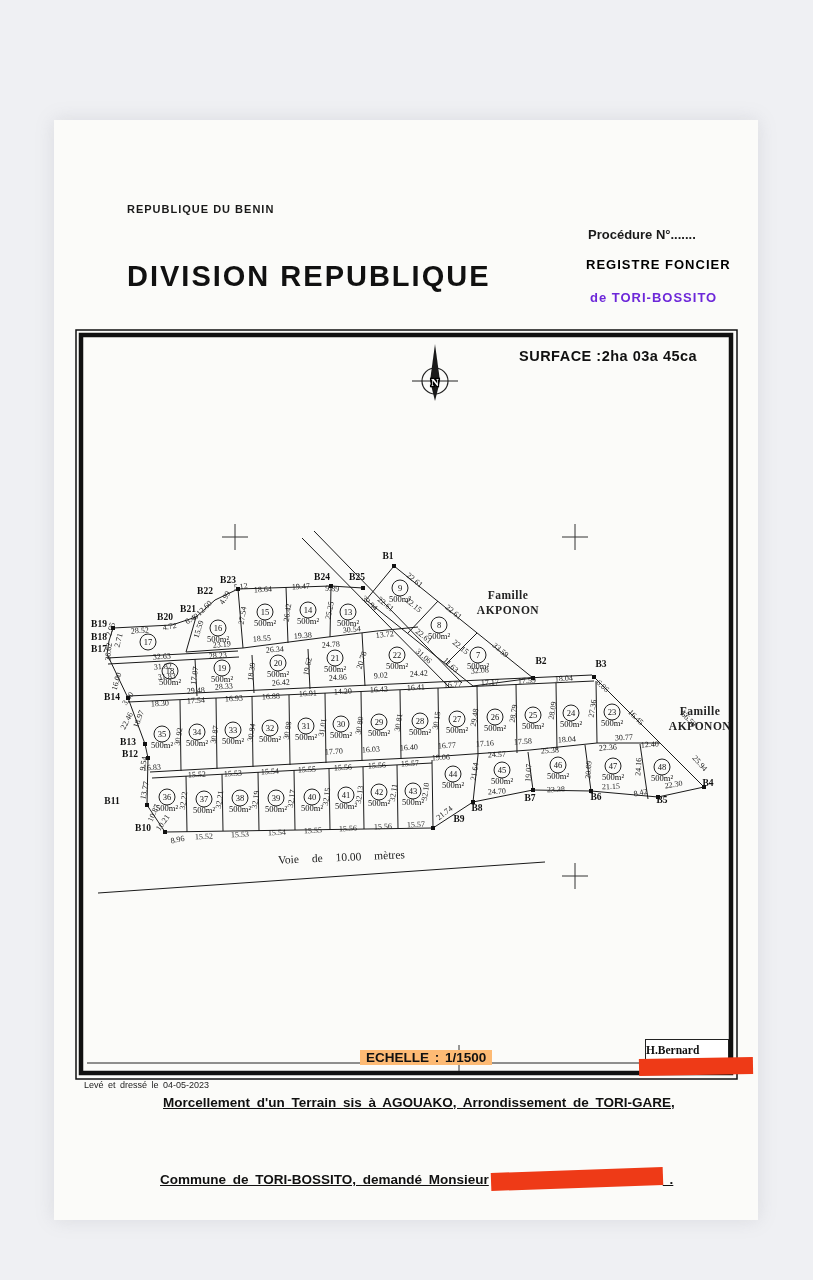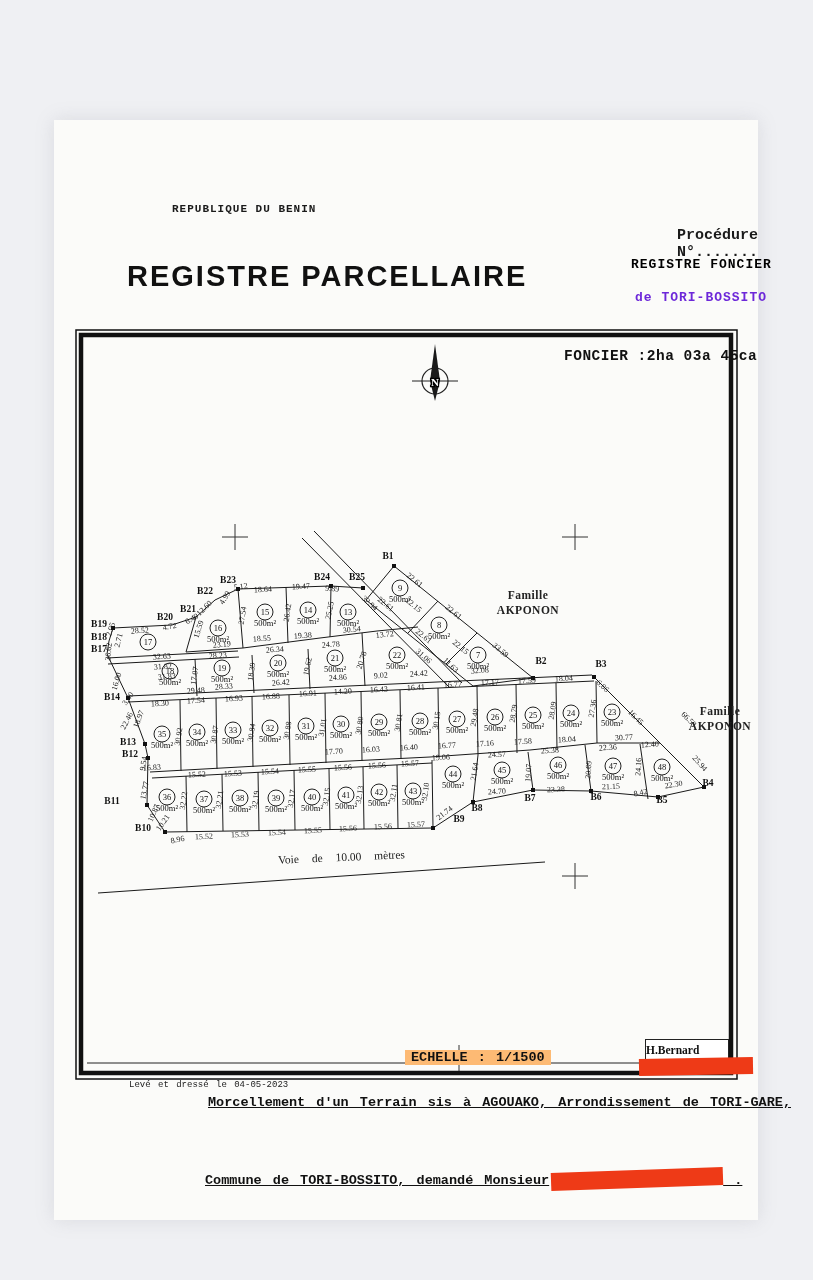--- a/index.html
+++ b/index.html
@@ -1,27 +1,27 @@
 <!DOCTYPE html>
 <html><head>
 <meta charset="utf-8">
 <style>
   html,body{margin:0;padding:0;}
   body{width:813px;height:1280px;position:relative;background:#eff0f3;font-family:"Liberation Sans",sans-serif;overflow:hidden;}
   .page{position:absolute;left:54px;top:120px;width:704px;height:1100px;background:#fbfbf9;box-shadow:0 0 18px rgba(120,120,140,.18);}
   .abs{position:absolute;}
-  .mono{font-family:Liberation Mono, monospace;margin-left:45px;}
+  .mono{font-family:Liberation Sans, sans-serif;}
   .serif{font-family:"Liberation Serif",serif;}
   .country{left:127px;top:203px;font-size:11px;font-weight:bold;letter-spacing:1px;color:#1a1a1a;}
-  .procedure{left:632px;top:227px;font-size:15px;font-weight:bold;color:#1a1a1a;}
+  .procedure{left:588px;top:227px;font-size:13px;font-weight:bold;color:#1a1a1a;}
   .doc-title{left:127px;top:260px;font-size:29px;font-weight:800;letter-spacing:2px;color:#111;}
   .registre{left:586px;top:257px;font-size:13px;font-weight:bold;letter-spacing:1px;color:#000000;}
   .detori{left:590px;top:290px;font-size:13px;font-weight:bold;letter-spacing:1px;color:#6d28d9;}
   .surface{left:519px;top:348px;font-size:14.5px;font-weight:bold;letter-spacing:.5px;color:#111;}
-  .famille{font-size:11.5px;font-weight:bold;text-align:center;line-height:15px;color:#222;letter-spacing:.5px;margin-left:20px;}
+  .famille{font-size:11.5px;font-weight:bold;text-align:center;line-height:15px;color:#222;letter-spacing:.5px;}
   .fam-top{left:470px;top:588px;width:76px;}
   .fam-right{left:662px;top:704px;width:76px;}
   .voie{left:278px;top:851px;font-size:11.5px;color:#222;word-spacing:10px;transform:rotate(-2.5deg);}
   .echelle{left:360px;top:1050px;font-size:13.5px;font-weight:bold;background:#fdba74;padding:0 6px;color:#111;word-spacing:2px;}
   .bernard-box{left:645px;top:1039px;width:82px;height:20px;border:1.6px solid #222;background:#fff;text-align:left;font-size:11.5px;font-weight:bold;line-height:20px;color:#111;z-index:4;}
   .redact1{left:639px;top:1058px;width:114px;height:17px;background:#ee3a17;transform:rotate(-1deg);z-index:5;}
   .survey-note{left:84px;top:1080px;font-size:9px;color:#222;word-spacing:2px;}
   .foot1{left:163px;top:1095px;font-size:13.5px;font-weight:bold;color:#111;text-decoration:underline;word-spacing:3px;}
   .foot2{left:160px;top:1170px;font-size:13.5px;font-weight:bold;color:#111;text-decoration:underline;word-spacing:3px;}
   .redact2{display:inline-block;width:172px;height:18px;background:#ee3a17;vertical-align:-4px;transform:rotate(-2deg);margin-left:2px;}
@@ -31,21 +31,21 @@
   .parea{font-size:8.5px;fill:#111;}
   .bpt{font-size:9.5px;font-weight:bold;fill:#111;}
 </style>
 </head>
 <body>
 
 <div class="page"></div>
 
 <div class="abs mono country">REPUBLIQUE DU BENIN</div>
 <div class="abs mono procedure">Procédure N°.......</div>
-<div class="abs doc-title">REGISTRE PARCELLAIRE</div>
+<div class="abs doc-title">DIVISION REPUBLIQUE</div>
 <div class="abs mono registre">REGISTRE FONCIER</div>
 <div class="abs mono detori">de TORI-BOSSITO</div>
 
 <svg id="map" width="813" height="1280" viewBox="0 0 813 1280" style="position:absolute;left:0;top:0;">
   <g>
     <rect x="76" y="330" width="661" height="749" fill="none" stroke="#111" stroke-width="1.5"></rect>
     <rect x="81" y="335" width="650" height="738" fill="none" stroke="#111" stroke-width="4.5"></rect>
     <line x1="87" y1="1063" x2="722" y2="1063" stroke="#222" stroke-width="1"></line>
   </g>
   <g id="compass">
@@ -404,21 +404,21 @@
       <text x="99" y="627" text-anchor="middle" class="bpt">B19</text>
       <text x="165" y="620" text-anchor="middle" class="bpt">B20</text>
       <text x="188" y="612" text-anchor="middle" class="bpt">B21</text>
       <text x="205" y="594" text-anchor="middle" class="bpt">B22</text>
       <text x="228" y="583" text-anchor="middle" class="bpt">B23</text>
       <text x="322" y="580" text-anchor="middle" class="bpt">B24</text>
       <text x="357" y="580" text-anchor="middle" class="bpt">B25</text>
     </g>
 </svg>
 
-<div class="abs mono surface">FONCIER :2ha 03a 45ca</div>
+<div class="abs mono surface">SURFACE :2ha 03a 45ca</div>
 
 <div class="abs serif famille fam-top">
   <div>Famille</div>
   <div>AKPONON</div>
 </div>
 <div class="abs serif famille fam-right">
   <div>Famille</div>
   <div>AKPONON</div>
 </div>
 

